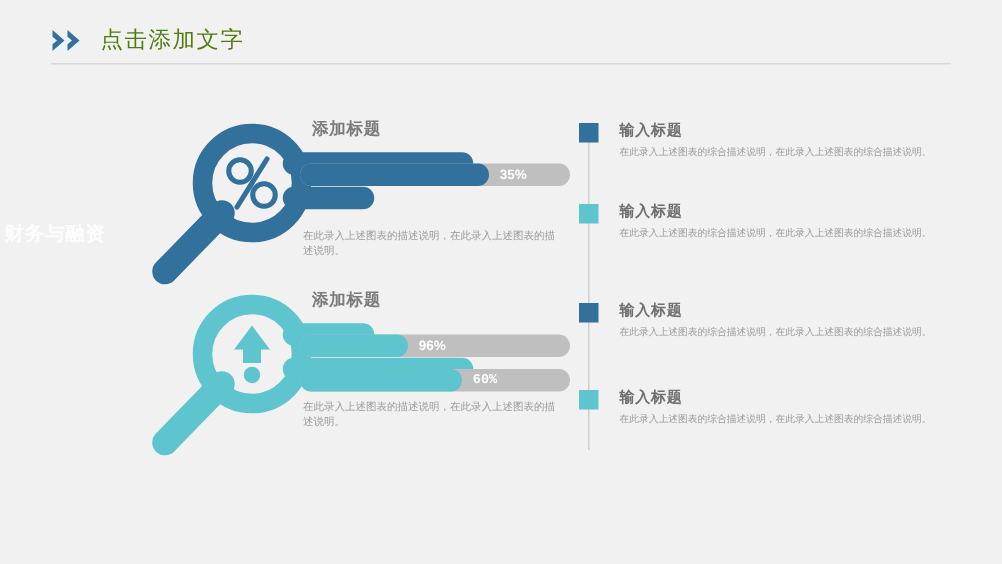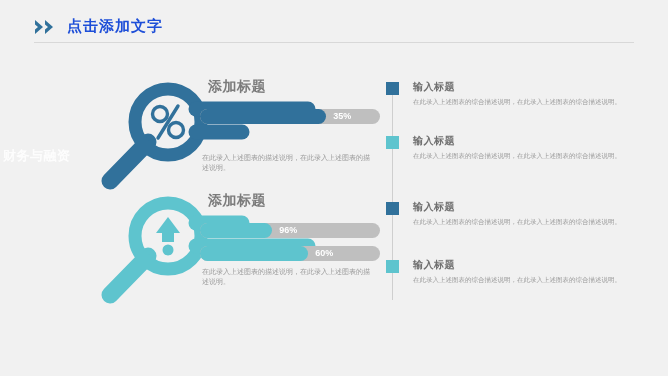--- a/index.html
+++ b/index.html
@@ -8,36 +8,36 @@
     background:#f2f2f2;
     font-family:"Liberation Sans","DejaVu Sans",sans-serif;
     position:relative;
   }
   .slide{position:absolute;inset:0;background:#f1f1f1;}
 
   
   .header{position:absolute;left:34px;top:17px;display:flex;align-items:center;gap:9px;}
   .chev-wrap{display:flex;align-items:center;}
   .title-text{
-    font-size:15px;color:#1d4ed8;letter-spacing:1px;font-weight:bold;
+    font-size:15px;color:#4d7c0f;letter-spacing:1px;font-weight:normal;
   }
   .rule{position:absolute;left:34px;top:42px;width:600px;height:1px;background:#d8d8d8;}
 
   
   .watermark{
     position:absolute;left:3px;top:147px;font-size:13px;font-weight:bold;
     color:rgba(255,255,255,.85);letter-spacing:.5px;white-space:nowrap;
   }
 
   
   .mag-block{position:absolute;}
   .mag-svg{position:absolute;left:0;top:0;}
 
   .sec-title{
-    position:absolute;font-size:14px;font-weight:bold;color:#7b7b7b;letter-spacing:.5px;
+    position:absolute;font-size:11px;font-weight:bold;color:#7b7b7b;letter-spacing:.5px;
     white-space:nowrap;
   }
   .bar{
     position:absolute;height:15px;border-radius:8px;background:#bfbfbf;
   }
   .bar .fill{position:absolute;left:0;top:0;bottom:0;border-radius:8px;}
   .bar .pct{
     position:absolute;top:0;line-height:15px;font-size:9px;font-weight:bold;color:#ffffff;
   }
   .desc{
@@ -119,21 +119,21 @@
 
     <div class="sec-title" style="left:112px;top:0px;">添加标题</div>
 
     <div class="bar" style="left:104px;top:31px;width:180px;">
       <div class="fill" style="width:40%;background:#5ec4ce;"></div>
       <span class="pct" style="left:44%;">96%</span>
     </div>
 
     <div class="bar" style="left:104px;top:54px;width:180px;">
       <div class="fill" style="width:60%;background:#5ec4ce;"></div>
-      <span class="pct" style="left:64%;">60%</span>
+      <span class="pct" style="left:64%;font-family:Liberation Mono, monospace;">60%</span>
     </div>
 
     <div class="desc" style="left:106px;top:75px;">在此录入上述图表的描述说明，在此录入上述图表的描述说明。</div>
   </div>
 
   <div class="timeline"></div>
 
   <div class="r-item" style="top:80px;">
     <div class="r-square" style="background:#31719b;"></div>
     <div class="r-title">输入标题</div>

